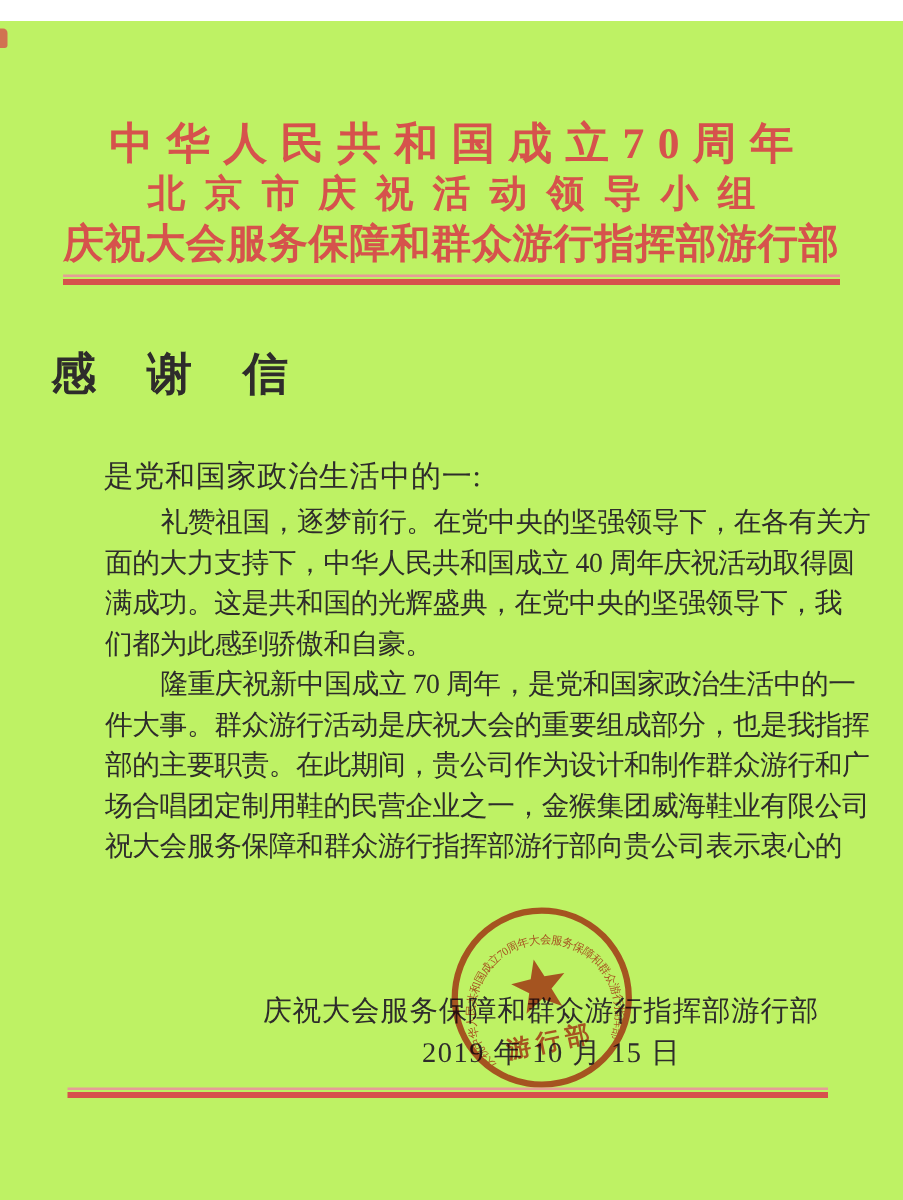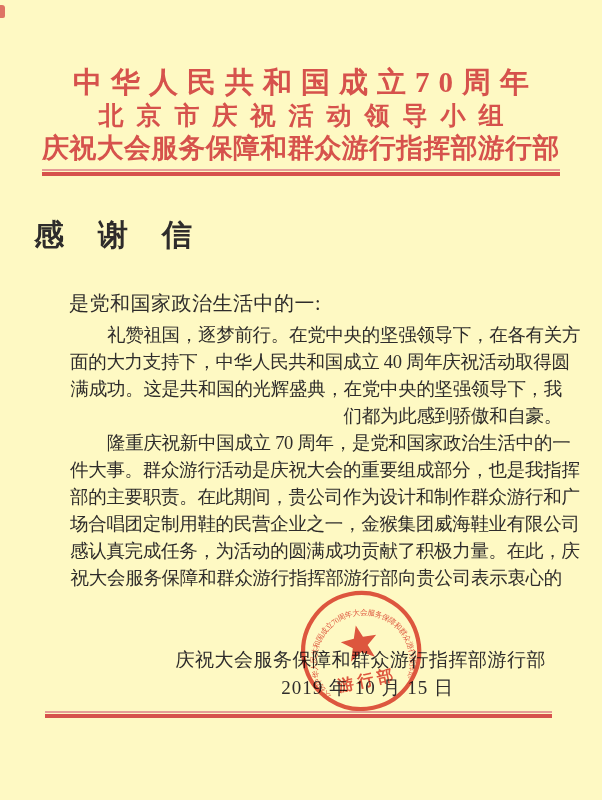--- a/index.html
+++ b/index.html
@@ -4,21 +4,22 @@
 <style>
   * { margin: 0; padding: 0; box-sizing: border-box; }
   html, body { background: #ffffff; }
   body {
     width: 602px; height: 800px;
     font-family: "Liberation Serif", "DejaVu Serif", serif;
     position: relative; overflow: hidden;
   }
   .page {
     position: absolute; inset: 0;
-    background: #fef9c3;
+    background: #bef264;
+    margin-top: 14px;
   }
   
   .corner-mark {
     position: absolute; left: 0; top: 5px; width: 5px; height: 13px;
     background: var(--accent, #d6524c); opacity: .8;
     border-radius: 0 3px 2px 0;
   }
   
   .letterhead {
     position: absolute; top: 66px; left: 0; right: 0;
@@ -42,21 +43,21 @@
     text-align: left; color: var(--ink, #2e2c2b);
     font-size: 30px; font-weight: 600;
     letter-spacing: 34px; text-indent: 34px; white-space: nowrap;
   }
   .salutation {
     position: absolute; left: 69px; top: 290px;
     font-size: 20px; color: var(--ink, #2e2c2b); letter-spacing: .5px;
   }
   .bodytext {
     position: absolute; left: 70px; top: 322px; width: 492px;
-    color: var(--ink, #2e2c2b); font-size: 18.5px; text-align: right;
+    color: var(--ink, #2e2c2b); font-size: 18.5px;
   }
   .bodyline { height: 27px; line-height: 27px; white-space: nowrap; letter-spacing: -0.3px; }
   .bodyline.indent { text-indent: 2em; }
   .signature {
     position: absolute; right: 56px; top: 647px;
     font-size: 19px; color: var(--ink, #2e2c2b); letter-spacing: .5px; white-space: nowrap;
   }
   .dateline {
     position: absolute; right: 148px; top: 675px;
     font-size: 19px; color: var(--ink, #2e2c2b); letter-spacing: 1px; white-space: nowrap;
@@ -89,21 +90,20 @@
 
   <div class="bodytext">
     <div class="bodyline indent">礼赞祖国，逐梦前行。在党中央的坚强领导下，在各有关方</div>
     <div class="bodyline">面的大力支持下，中华人民共和国成立 40 周年庆祝活动取得圆</div>
     <div class="bodyline">满成功。这是共和国的光辉盛典，在党中央的坚强领导下，我</div>
     <div class="bodyline">们都为此感到骄傲和自豪。</div>
     <div class="bodyline indent">隆重庆祝新中国成立 70 周年，是党和国家政治生活中的一</div>
     <div class="bodyline">件大事。群众游行活动是庆祝大会的重要组成部分，也是我指挥</div>
     <div class="bodyline">部的主要职责。在此期间，贵公司作为设计和制作群众游行和广</div>
     <div class="bodyline">场合唱团定制用鞋的民营企业之一，金猴集团威海鞋业有限公司</div>
-    <div class="bodyline">感认真完成任务，为活动的圆满成功贡献了积极力量。在此，庆</div>
     <div class="bodyline">祝大会服务保障和群众游行指挥部游行部向贵公司表示衷心的</div>
   </div>
 
   <div class="signature">庆祝大会服务保障和群众游行指挥部游行部</div>
 
   <div class="dateline">2019 年 10 月 15 日</div>
 
   <div class="seal">
     <svg viewBox="0 0 135 135">
       <circle cx="67.5" cy="66" r="58" fill="none" stroke="#dc4a42" stroke-width="4.2"></circle>

